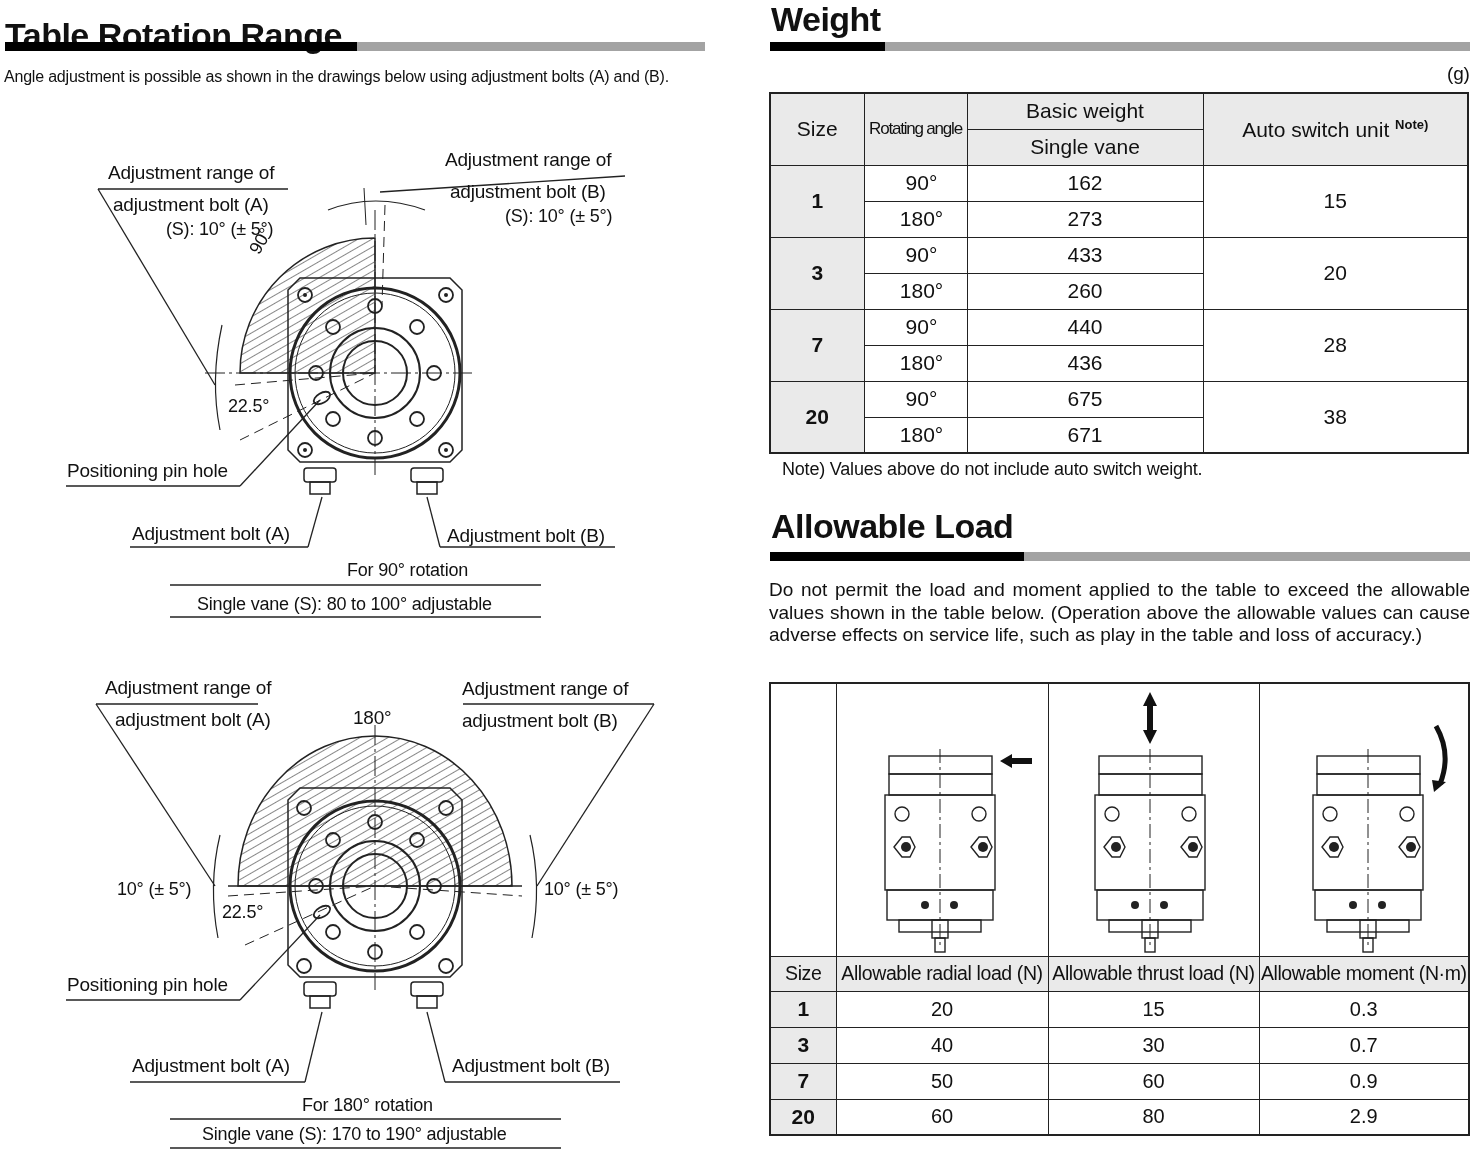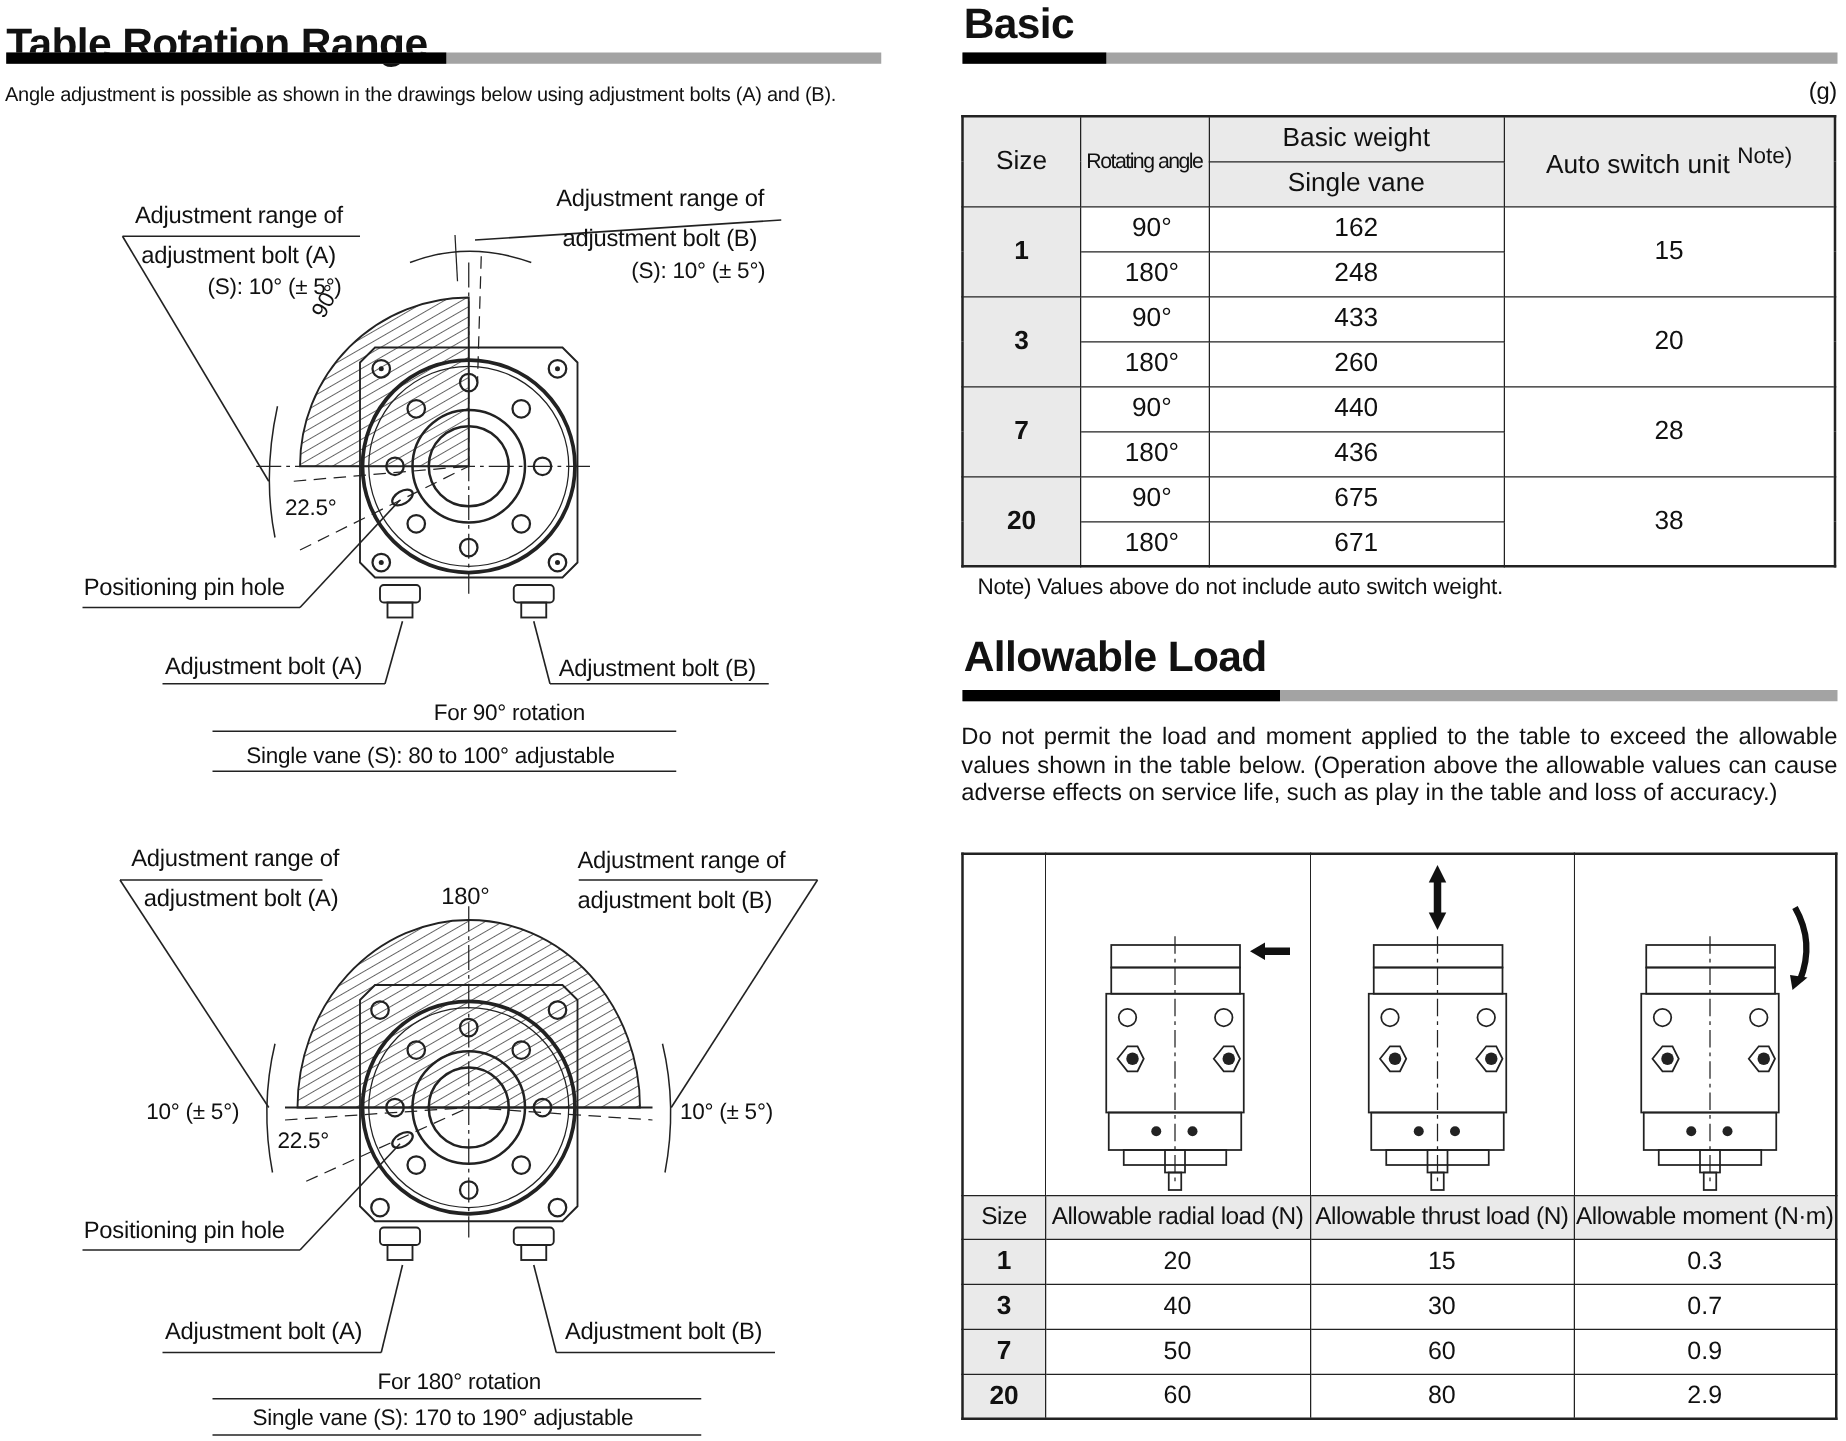--- a/index.html
+++ b/index.html
@@ -182,52 +182,52 @@
   <div class="abs lbl-s" style="left:117px; top:210px;">10° (± 5°)</div>
   <div class="abs lbl-s" style="left:544px; top:210px;">10° (± 5°)</div>
   <div class="abs lbl-s" style="left:222px; top:233px;">22.5°</div>
   <div class="abs lbl" style="left:67px; top:305px;">Positioning pin hole</div>
   <div class="abs lbl" style="left:132px; top:386px;">Adjustment bolt (A)</div>
   <div class="abs lbl" style="left:452px; top:386px;">Adjustment bolt (B)</div>
   <div class="abs lbl-s" style="left:302px; top:426px;">For 180° rotation</div>
   <div class="abs lbl-s" style="left:202px; top:455px;">Single vane (S): 170  to 190° adjustable</div>
 </div>
 
-<div class="abs sec-title" style="left:771px; top:2px;">Basic</div>
+<div class="abs sec-title" style="left:771px; top:2px;">Weight</div>
 <div class="abs bar" style="left:770px; top:42px; width:700px;">
     <div class="blk" style="width:115px;"></div>
   </div>
 <div class="abs lbl" style="left:1447px; top:64px;">(g)</div>
 
 <table class="wt" style="left:769px; top:92px; width:700px;">
   <colgroup>
       <col style="width:94px">
       <col style="width:103px">
       <col style="width:236px">
       <col>
     </colgroup>
   <tbody>
       <tr style="height:36px;">
     <th rowspan="2">Size</th>
     <th rowspan="2" style="font-size:17px; letter-spacing:-1.2px; white-space:nowrap;">Rotating angle</th>
     <th>Basic weight</th>
-    <th rowspan="2"><span>Auto switch unit</span> <sup style="font-size:18px;">Note)</sup></th>
+    <th rowspan="2"><span>Auto switch unit</span> <sup style="font-size:13px;font-weight:bold;">Note)</sup></th>
   </tr>
   <tr style="height:36px;">
     <th>Single vane</th>
   </tr>
   <tr style="height:36px;">
     <td rowspan="2" class="size">1</td>
     <td class="ang">90°</td>
     <td>162</td>
     <td rowspan="2">15</td>
   </tr>
   <tr style="height:36px;">
     <td class="ang">180°</td>
-    <td>248</td>
+    <td>273</td>
   </tr>
   <tr style="height:36px;">
     <td rowspan="2" class="size">3</td>
     <td class="ang">90°</td>
     <td>433</td>
     <td rowspan="2">20</td>
   </tr>
   <tr style="height:36px;">
     <td class="ang">180°</td>
     <td>260</td>

